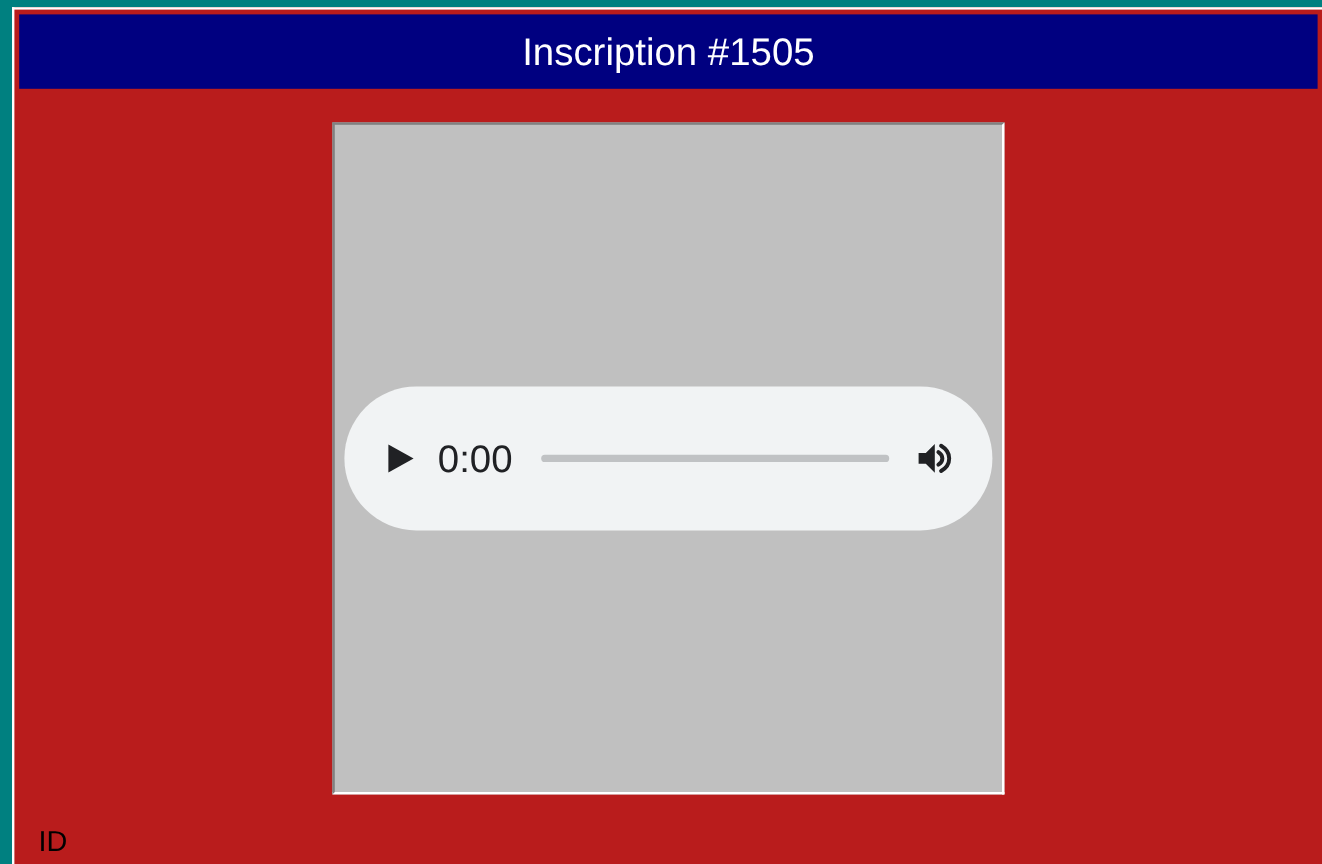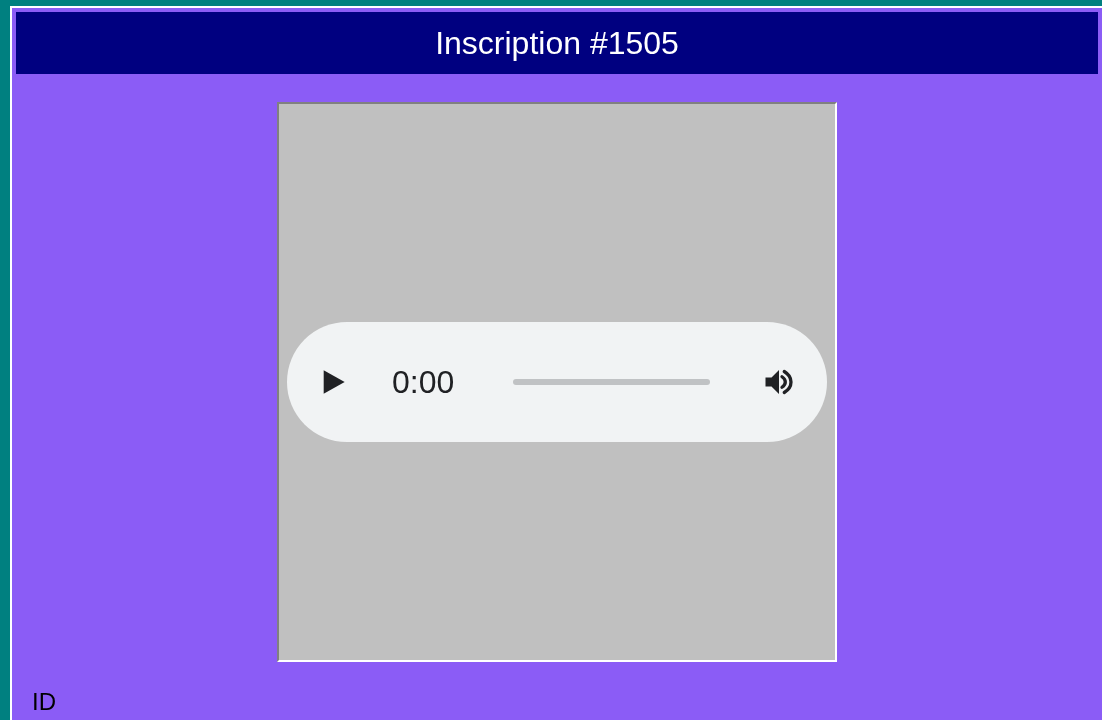--- a/index.html
+++ b/index.html
@@ -13,23 +13,24 @@
       width: 1102px;
       height: 720px;
       overflow: hidden;
     }
     .window {
       position: absolute;
       left: 10px;
       top: 6px;
       right: 0;
       bottom: 0;
-      background: #8b5cf6;
+      background: #b91c1c;
       border-top: 2px solid #ffffff;
       border-left: 2px solid #ffffff;
+      text-align: center;
     }
     .title-bar {
       background: #000080;
       color: #ffffff;
       height: 62px;
       display: flex;
       align-items: center;
       justify-content: center;
       font-size: 32px;
       margin: 4px;
@@ -55,21 +56,21 @@
       position: relative;
     }
     .audio-player {
       width: 540px;
       height: 120px;
       background: #f1f3f4;
       border-radius: 60px;
       display: flex;
       align-items: center;
       padding: 0 30px;
-      gap: 43px;
+      gap: 12px;
     }
     .play-btn {
       width: 32px;
       height: 32px;
       display: flex;
       align-items: center;
       justify-content: center;
       cursor: pointer;
       flex-shrink: 0;
     }

